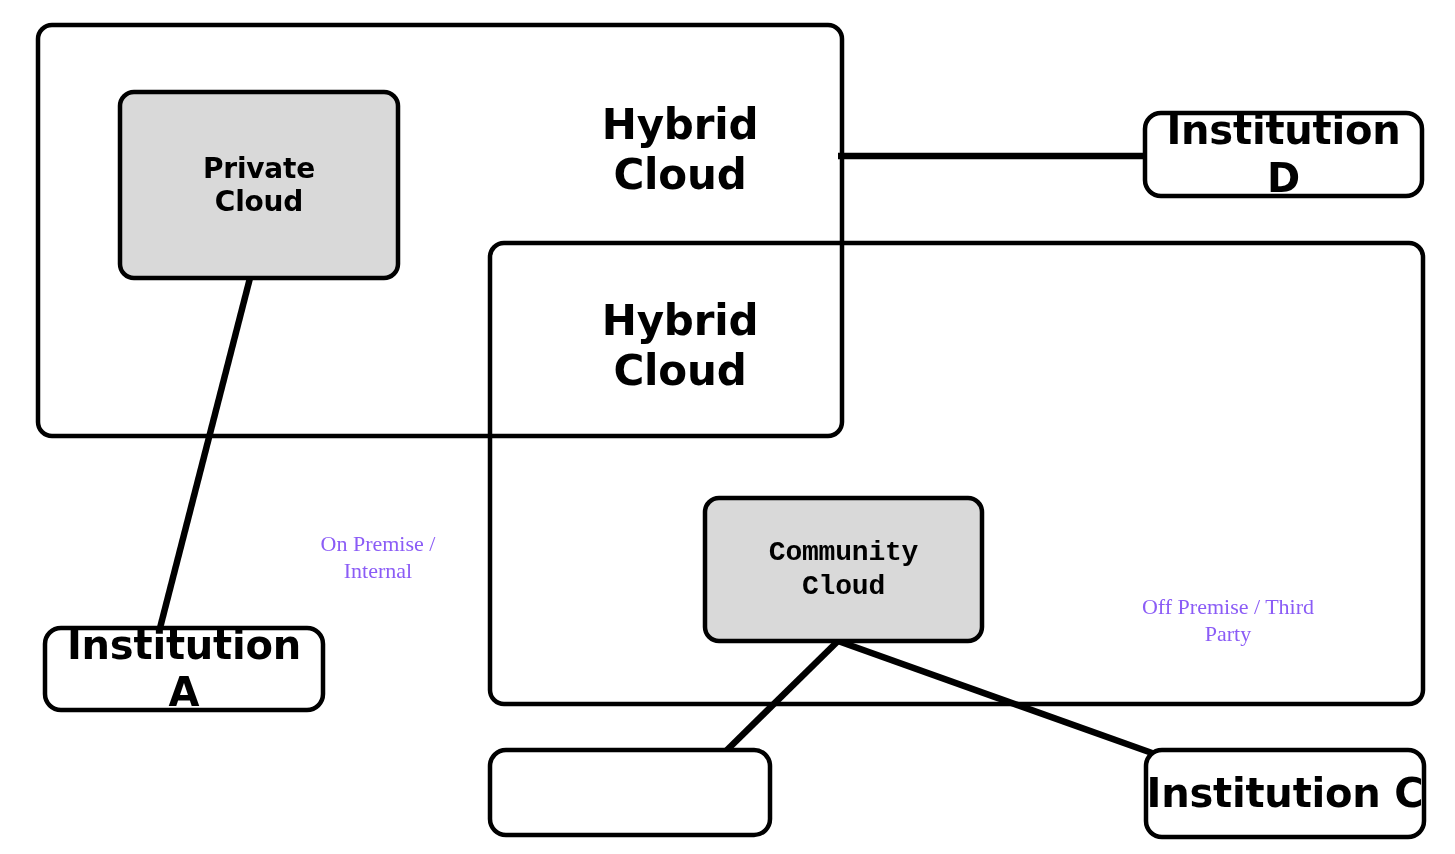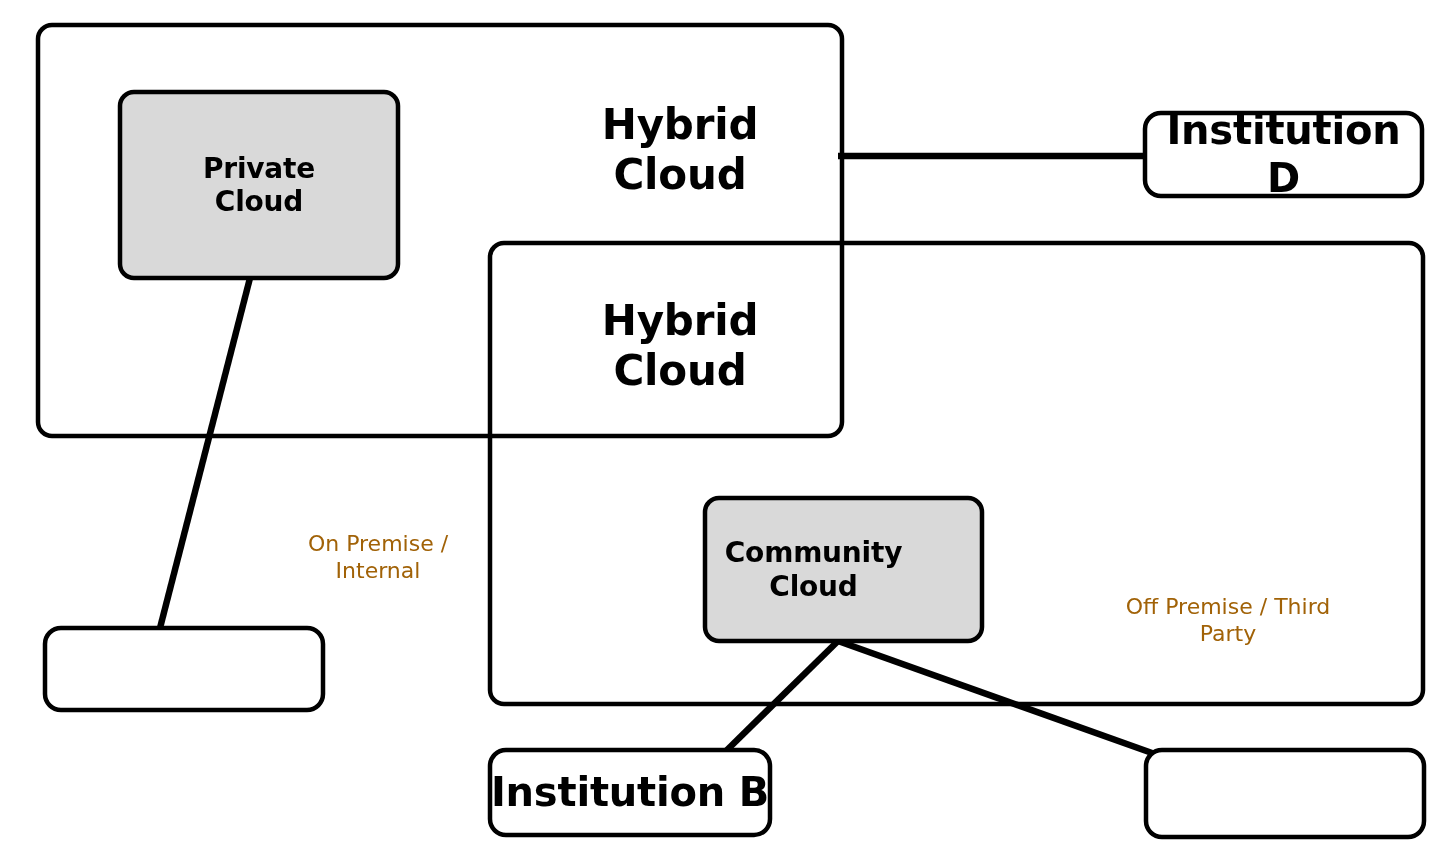--- a/index.html
+++ b/index.html
@@ -35,22 +35,23 @@
     white-space: pre-line;
   }
   .label-bold {
     font-weight: bold;
     color: #000000;
     line-height: 1.18;
     letter-spacing: -0.2px;
   }
   .label-plain {
     font-weight: normal;
-    color: #a16207;
+    color: #8b5cf6;
     line-height: 1.22;
+    font-family: Liberation Serif, serif;
   }
   
   .region-title {
     font-size: 42px;
   }
   .cloud-title {
     font-size: 28px;
   }
   .inst-title {
     font-size: 40px;
@@ -93,26 +94,27 @@
 
   <div class="node-label label-bold region-title" style="left:530px; top:100px; width:300px; height:100px;">Hybrid
 Cloud</div>
 
   <div class="node-label label-bold region-title" style="left:520px; top:296px; width:320px; height:100px;">Hybrid
 Cloud</div>
 
   <div class="node-label label-bold cloud-title" style="left:120px; top:92px; width:278px; height:186px;">Private
 Cloud</div>
 
-  <div class="node-label label-bold cloud-title" style="left:675px; top:498px; width:277px; height:143px;">Community
+  <div class="node-label label-bold cloud-title" style="left:705px; top:498px; width:277px; height:143px;font-family:Liberation Mono, monospace;">Community
 Cloud</div>
 
+  <div class="node-label label-bold inst-title" style="left:45px; top:628px; width:278px; height:82px;">Institution A</div>
 
-  <div class="node-label label-bold inst-title" style="left:490px; top:750px; width:280px; height:85px;">Institution B</div>
 
+  <div class="node-label label-bold inst-title" style="left:1146px; top:750px; width:278px; height:87px;">Institution C</div>
 
   <div class="node-label label-bold inst-title" style="left:1145px; top:113px; width:277px; height:83px;">Institution D</div>
 
   <div class="node-label label-plain annot" style="left:268px; top:518px; width:220px; height:80px;">On Premise /
 Internal</div>
 
   <div class="node-label label-plain annot" style="left:1098px; top:581px; width:260px; height:80px;">Off Premise / Third
 Party</div>
 
 </div>

